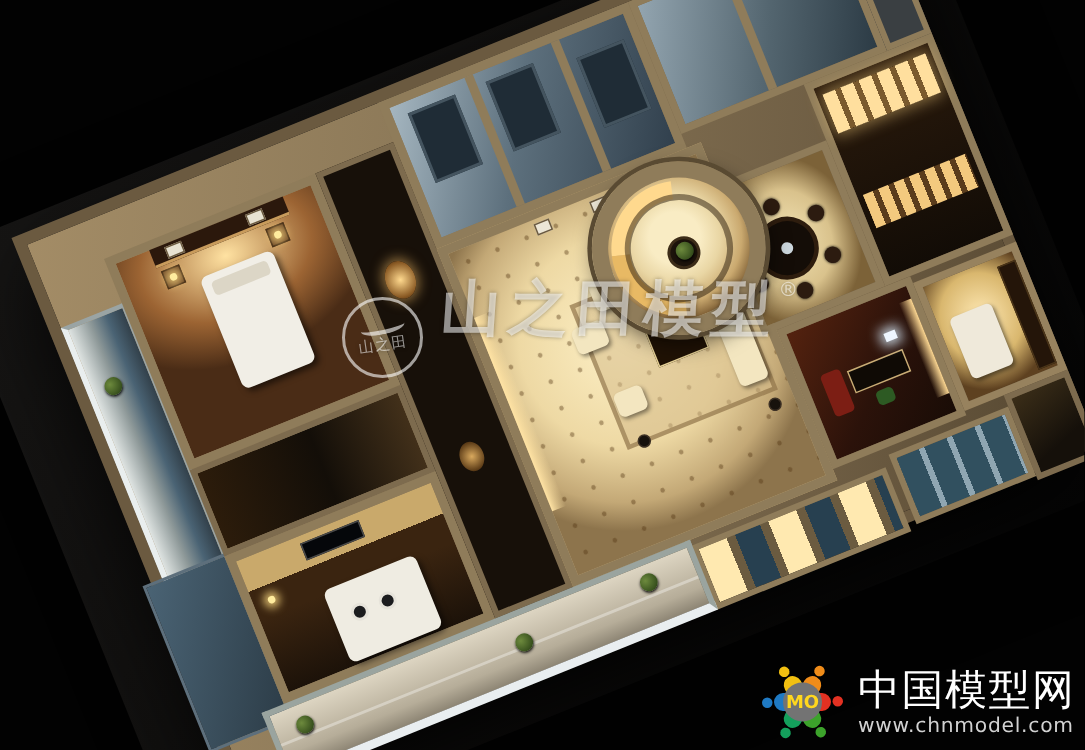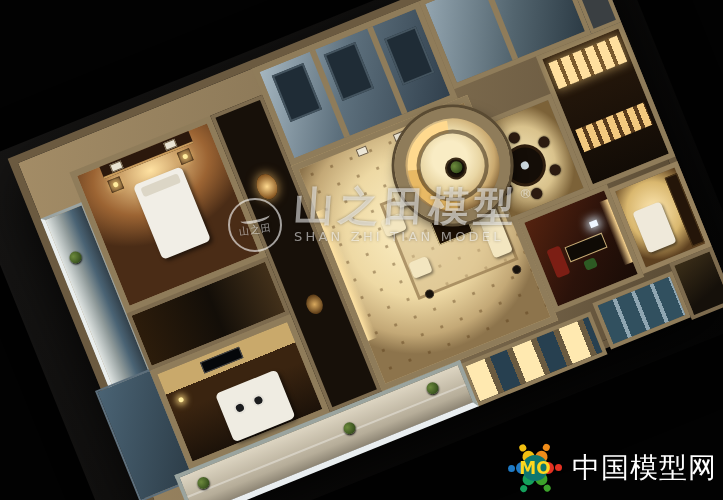--- a/index.html
+++ b/index.html
@@ -136,22 +136,22 @@
   .wm-cn{position:static;font-size:40px;line-height:44px;font-weight:bold;letter-spacing:5px;transform:skewX(-4deg);display:inline-block;}
   .wm-r{position:static;font-size:13px;vertical-align:22px;}
   .wm-en{position:static;font-size:13px;letter-spacing:3.2px;margin-top:1px;}
 
   
   .brand{right:6px;bottom:4px;display:flex;align-items:center;}
   .brand-icon{position:relative;width:56px;height:56px;}
   .person{left:50%;top:50%;width:16px;height:20px;margin:-10px 0 0 -8px;transform:rotate(var(--a)) translateY(-17px);}
   .person i{position:absolute;left:4px;top:0;width:7px;height:7px;border-radius:50%;background:currentColor;}
   .person b{position:absolute;left:2px;top:8px;width:12px;height:11px;border-radius:6px 6px 3px 3px;background:currentColor;}
-  .mo{left:50%;top:50%;width:26px;height:26px;margin:-13px;border-radius:50%;background:#0f766e;
-      display:flex;align-items:center;justify-content:center;font-size:17px;font-weight:bold;color:#ffd71e;}
+  .mo{left:50%;top:50%;width:26px;height:26px;margin:-13px;border-radius:50%;background:#737373;
+      display:flex;align-items:center;justify-content:center;font-size:12px;font-weight:bold;color:#ffd71e;}
   .brand-text{position:relative;margin-left:9px;}
   .brand-cn{position:static;display:block;font-size:28px;line-height:30px;font-weight:normal;color:#ffffff;letter-spacing:1px;}
   .brand-url{position:static;display:block;font-size:13.5px;color:#d2d2d2;letter-spacing:.5px;margin-top:1px;}
 </style>
 </head>
 <body>
 
 <div class="stage">
 
   <div class="base"></div>
@@ -275,21 +275,20 @@
 
   </div>
 
   <div class="watermark">
     <div class="seal">
       <span class="seal-swoosh"></span>
       <span class="seal-inner">山之田</span>
     </div>
     <div class="wm-text">
       <span class="wm-cn">山之田模型</span><span class="wm-r">®</span>
-      <div class="wm-en">SHAN ZHI TIAN MODEL</div>
     </div>
   </div>
 
   <div class="brand">
     <div class="brand-icon">
       <span class="person" style="--a:-30deg;color:#f2c011;">
           <i></i>
           <b></b>
         </span>
       <span class="person" style="--a:30deg;color:#f08c19;">
@@ -309,16 +308,17 @@
           <b></b>
         </span>
       <span class="person" style="--a:270deg;color:#1f7ac4;">
           <i></i>
           <b></b>
         </span>
       <span class="mo">MO</span>
     </div>
     <div class="brand-text">
       <span class="brand-cn">中国模型网</span>
+      <span class="brand-url">www.chnmodel.com</span>
     </div>
   </div>
 
 </div>
 
 </body></html>

